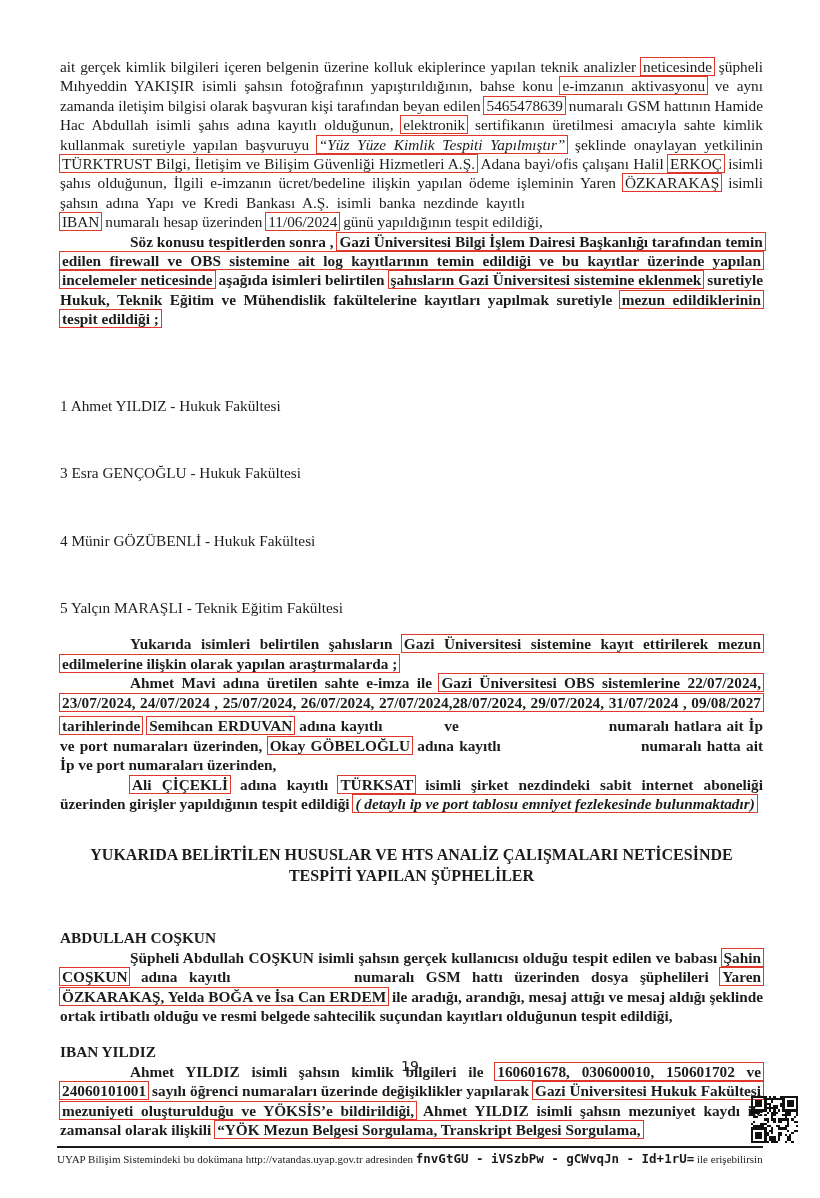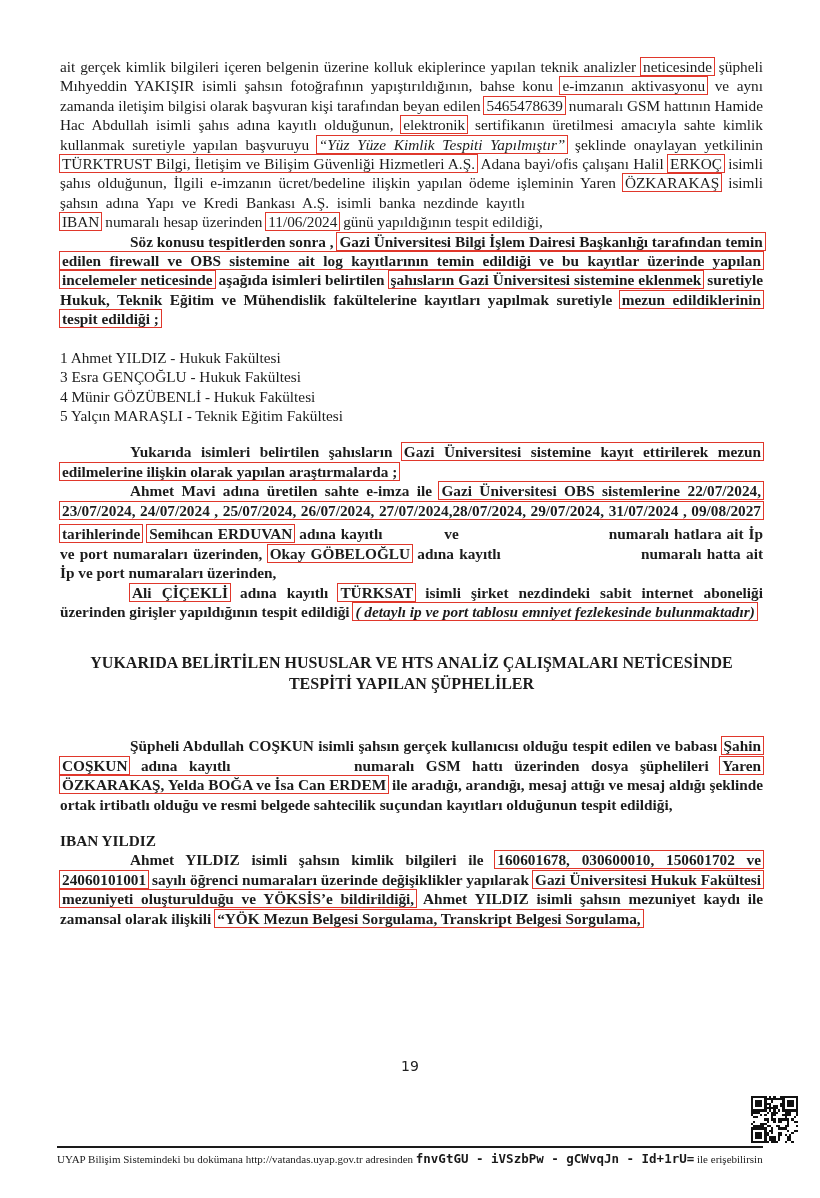--- a/index.html
+++ b/index.html
@@ -15,21 +15,21 @@
     position:absolute;
     left:60px;top:57px;
     width:703px;
     font-size:15.3px;
     line-height:19.4px;
     text-align:justify;
   }
   .para{margin:0;}
   .para.indent{text-indent:70px;font-weight:bold;}
   .para.bold{font-weight:bold;}
-  .list-line{text-align:left;}
+  .list-line{text-align:left;margin-top:48px;}
   .ital{font-style:italic;}
   .rbox{
     border:1.6px solid #e0372b;
     padding:0 2px;
     margin:7px -1px;
     -webkit-box-decoration-break:clone;
     box-decoration-break:clone;
   }
   .gap{display:inline-block;height:1px;vertical-align:baseline;}
   .gap.dots{
@@ -77,20 +77,21 @@
       <div class="list-line">4 Münir GÖZÜBENLİ - Hukuk Fakültesi</div>
       <div class="list-line">5 Yalçın MARAŞLI - Teknik Eğitim Fakültesi</div>
       <div style="height: 17px;"></div>
       <div class="para indent bold"><span class="">Yukarıda isimleri belirtilen şahısların </span><span class="rbox " style="border-color: rgb(224, 55, 43);">Gazi Üniversitesi sistemine kayıt ettirilerek mezun edilmelerine ilişkin olarak yapılan araştırmalarda ;</span></div>
       <div class="para indent"><span class="">Ahmet Mavi adına üretilen sahte e-imza ile </span><span class="rbox " style="border-color: rgb(224, 55, 43);">Gazi Üniversitesi OBS sistemlerine 22/07/2024, 23/07/2024, 24/07/2024 , 25/07/2024, 26/07/2024, 27/07/2024,28/07/2024, 29/07/2024, 31/07/2024 , 09/08/2027 tarihlerinde</span><span class="">  </span><span class="rbox " style="border-color: rgb(224, 55, 43);">Semihcan ERDUVAN</span><span class=""> adına kayıtlı </span><span class="gap dots" style="width: 52px;">. . ... .. . ..</span><span class=""> ve</span><span class="gap" style="width: 145px;"></span><span class=""> numaralı hatlara ait İp ve port  numaraları üzerinden, </span><span class="rbox " style="border-color: rgb(224, 55, 43);">Okay GÖBELOĞLU</span><span class=""> adına kayıtlı</span><span class="gap" style="width: 135px;"></span><span class=""> numaralı hatta ait İp ve port  numaraları üzerinden,</span></div>
       <div class="para indent"><span class="rbox " style="border-color: rgb(224, 55, 43);">Ali ÇİÇEKLİ</span><span class=""> adına kayıtlı  </span><span class="rbox " style="border-color: rgb(224, 55, 43);">TÜRKSAT</span><span class=""> isimli şirket nezdindeki sabit internet aboneliği üzerinden girişler yapıldığının tespit edildiği </span><span class="rbox ital" style="border-color: rgb(224, 55, 43);">( detaylı ip ve port tablosu emniyet fezlekesinde bulunmaktadır)</span></div>
       <div style="height: 14px;"></div>
       <div style="height: 17px;"></div>
       <div class="h-center">YUKARIDA BELİRTİLEN HUSUSLAR VE HTS ANALİZ ÇALIŞMALARI NETİCESİNDE TESPİTİ YAPILAN ŞÜPHELİLER</div>
       <div style="height: 42px;"></div>
+      <div class="h-left">ABDULLAH COŞKUN</div>
       <div class="para indent"><span class="">Şüpheli Abdullah COŞKUN isimli şahsın gerçek kullanıcısı olduğu tespit edilen ve babası </span><span class="rbox " style="border-color: rgb(224, 55, 43);">Şahin COŞKUN</span><span class=""> adına kayıtlı</span><span class="gap" style="width: 112px;"></span><span class=""> numaralı GSM hattı üzerinden dosya şüphelileri </span><span class="rbox " style="border-color: rgb(224, 55, 43);">Yaren ÖZKARAKAŞ, Yelda BOĞA ve İsa Can ERDEM</span><span class=""> ile aradığı, arandığı, mesaj attığı ve mesaj aldığı şeklinde ortak irtibatlı olduğu ve resmi belgede sahtecilik suçundan kayıtları olduğunun tespit edildiği,</span></div>
       <div style="height: 17px;"></div>
       <div class="h-left">IBAN YILDIZ</div>
       <div class="para indent"><span class="">Ahmet YILDIZ isimli şahsın kimlik bilgileri ile </span><span class="rbox " style="border-color: rgb(224, 55, 43);">160601678, 030600010, 150601702 ve 24060101001</span><span class=""> sayılı öğrenci numaraları üzerinde değişiklikler yapılarak </span><span class="rbox " style="border-color: rgb(224, 55, 43);">Gazi Üniversitesi Hukuk Fakültesi mezuniyeti oluşturulduğu ve YÖKSİS’e bildirildiği,</span><span class="">  Ahmet YILDIZ isimli şahsın mezuniyet kaydı ile zamansal olarak ilişkili </span><span class="rbox " style="border-color: rgb(224, 55, 43);">“YÖK Mezun Belgesi Sorgulama, Transkript Belgesi Sorgulama,</span></div>
     </div>
 
   <div class="pagenum">19</div>
 
   <div class="qr">
       <svg width="47" height="47" viewBox="0 0 21 21" shape-rendering="crispEdges" fill="#111">

